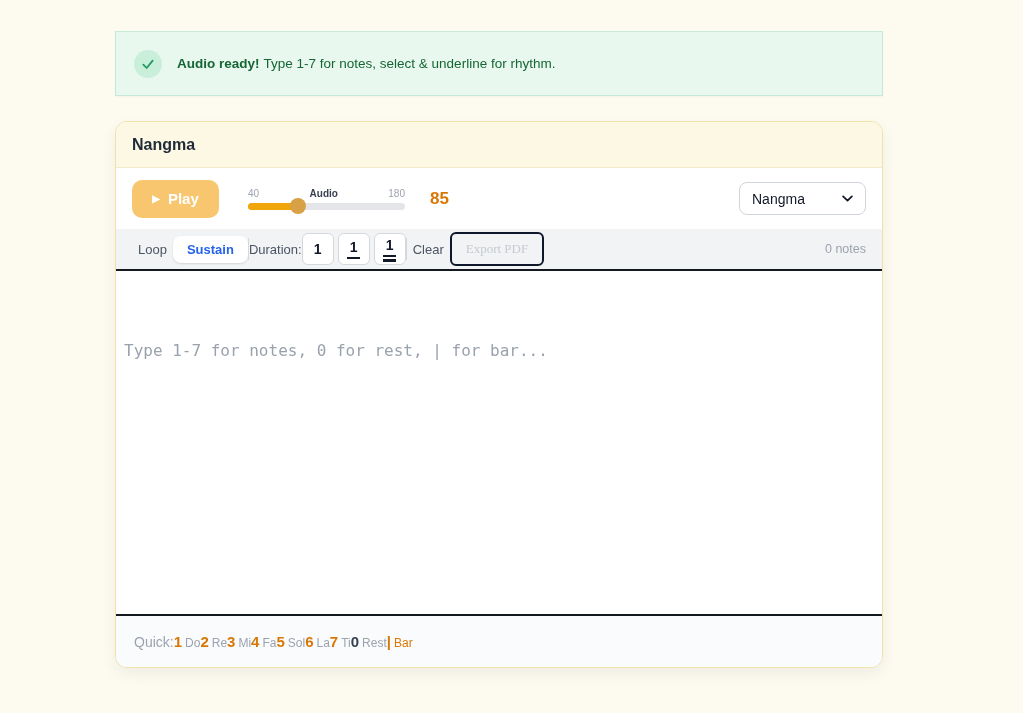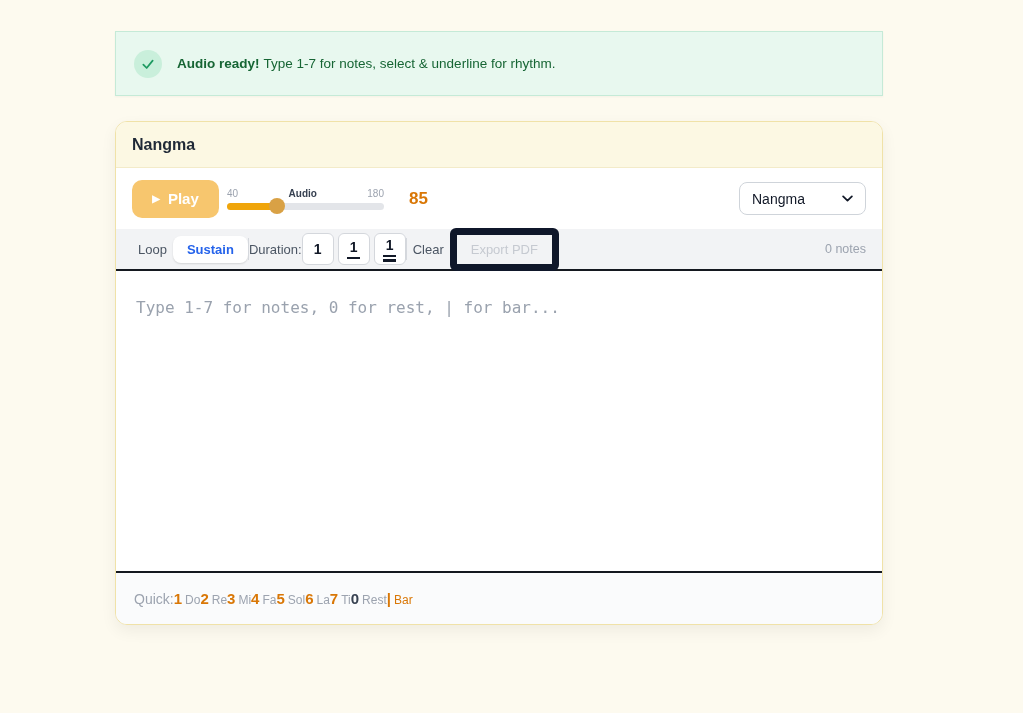--- a/index.html
+++ b/index.html
@@ -39,21 +39,21 @@
 
   
   .row1 { height:61px; display:flex; align-items:center; padding:0 16px; background:#fff; }
   .play-btn {
     width:87px; height:38px; background:#f7c66e; border:none; border-radius:10px;
     color:#fff; font-weight:bold; font-size:15px; cursor:pointer;
     display:flex; align-items:center; justify-content:center; gap:8px;
     font-family:"Liberation Sans", sans-serif;
   }
   .play-tri { font-size:10px; line-height:1; }
-  .tempo-group { margin-left:8px; width:157px; }
+  .tempo-group { margin-left:29px; width:157px; }
   .tempo-labels { display:flex; justify-content:space-between; align-items:baseline; }
   .tempo-minmax { font-size:10px; color:#9ca3af; }
   .tempo-name { font-size:10px; font-weight:bold; color:#374151; }
   .tempo-track { position:relative; height:7px; background:#e3e5e9; border-radius:4px; margin-top:4px; cursor:pointer; }
   .tempo-fill { position:absolute; left:0; top:0; height:100%; background:#f0a50a; border-radius:4px; }
   .tempo-thumb {
     position:absolute; width:16px; height:16px; border-radius:50%;
     background:#d9a145; top:50%; transform:translate(-50%,-50%); cursor:grab;
   }
   .tempo-value { margin-left:25px; font-size:17px; font-weight:bold; color:#d97706; }
@@ -82,31 +82,31 @@
   .dur-label { font-size:13px; color:#4b5563; }
   .dur-group { display:flex; gap:4px; }
   .dur-btn {
     width:32px; height:32px; background:#fff; border:1px solid #d4d7dc; border-radius:6px;
     display:flex; flex-direction:column; align-items:center; justify-content:center;
     font-weight:bold; font-size:14px; color:#111827; cursor:pointer;
     font-family:"Liberation Sans", sans-serif;
   }
   .ubar { display:block; width:13px; height:2.5px; background:#111827; margin-top:2px; }
   .export-btn {
-    padding:7px 14px; border:7px solid #0f172a; border-radius:6px; background:transparent;
-    color:#c6cad1; font-size:13px; cursor:default; font-family:Liberation Sans, sans-serif;
+    padding:7px 14px; border:2px solid #0f172a; border-radius:6px; background:transparent;
+    color:#c6cad1; font-size:13px; cursor:default; font-family:Liberation Serif, serif;
   }
   .notes-count { margin-left:auto; font-size:12.5px; color:#9ca3af; }
 
   
   .editor-area { border-top:2px solid #14181f; border-bottom:2px solid #14181f; }
   .editor-area textarea {
     display:block; width:100%; height:300px; border:none; outline:none; resize:none;
-    padding:27px 20px; background:#fff;
-    font-family:"DejaVu Sans Mono", monospace; font-size:16px; color:#374151;
+    padding:27px 8px; background:#fff;
+    font-family:"DejaVu Sans Mono", monospace; font-size:16px; color:#374151;margin-top:43px;
   }
   .editor-area textarea::placeholder { color:#9aa2ae; }
 
   
   .quickbar {
     height:51px; background:#fafbfc; display:flex; align-items:center;
     padding:0 18px; 
   }
   .quick-label { color:#9ca3af; font-size:14px; }
   .quick-btn {

